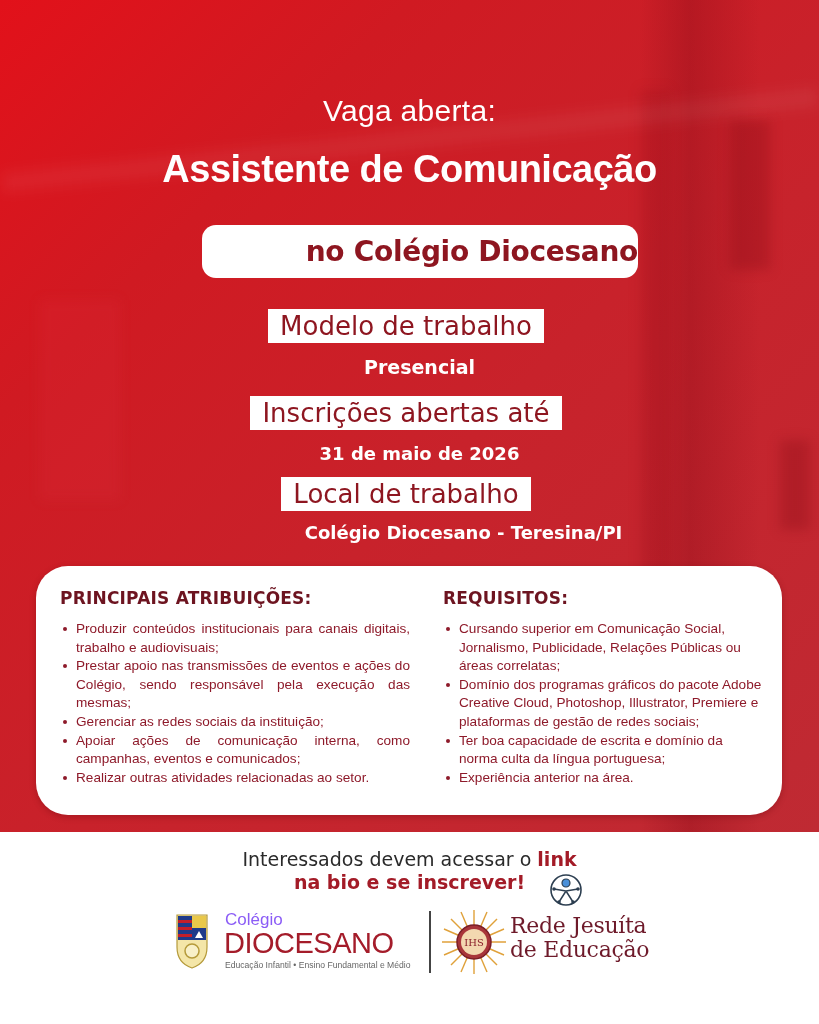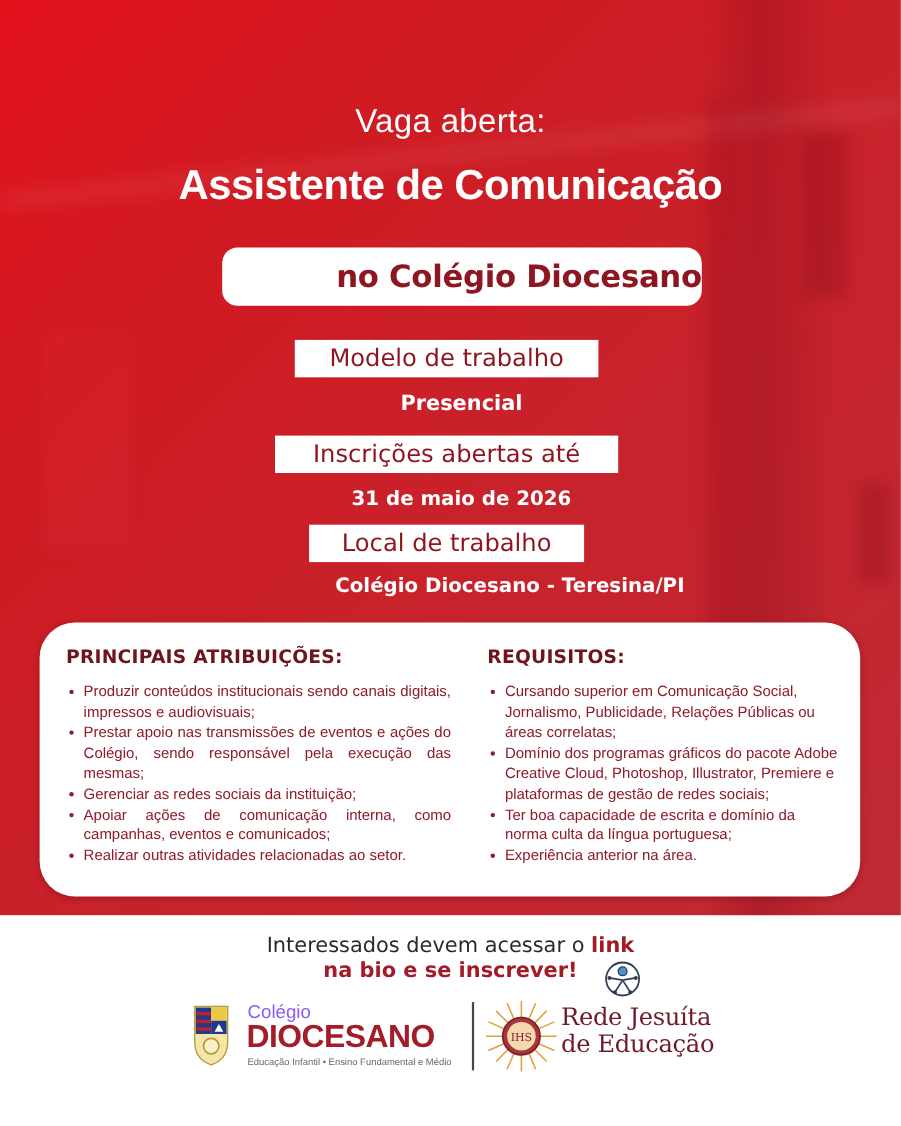--- a/index.html
+++ b/index.html
@@ -34,21 +34,21 @@
     display: flex; align-items: center; justify-content: flex-end; margin-left: 10px;
   }
   .pill span {
     color: #8e1620; font-family: "DejaVu Sans", sans-serif; font-size: 28px; font-weight: bold; letter-spacing: -0.3px;
   }
   .label-box {
     position: absolute; background: #ffffff; height: 34px;
     display: flex; align-items: center; justify-content: center;
   }
   .label-box span {
-    color: #8e1620; font-family: "DejaVu Sans", sans-serif; font-size: 22px; font-weight: normal;
+    color: #8e1620; font-family: "DejaVu Sans", sans-serif; font-size: 26px; font-weight: normal;
   }
   .info-value {
     position: absolute; left: 0; width: 819px; text-align: center;
     color: #ffffff; font-family: "DejaVu Sans", sans-serif; font-weight: bold; padding-left: 20px;
   }
 
   .card {
     position: absolute; left: 36px; top: 566px; width: 746px; height: 249px;
     background: #ffffff; border-radius: 32px;
     box-shadow: 0 2px 6px rgba(90,0,10,0.3);
@@ -75,21 +75,21 @@
   }
   .footer-cta .hl { color: #a31b27; font-weight: bold; }
   .access-icon { position: absolute; left: 548px; top: 872px; width: 36px; height: 36px; }
 
   .logo-dioc { position: absolute; left: 175px; top: 910px; width: 240px; height: 62px; }
   .crest { position: absolute; left: 0; top: 3px; width: 34px; height: 56px; }
   .dioc-text1 {
     position: absolute; left: 50px; top: 0px; color: #8b5cf6; font-family: Liberation Sans, sans-serif; font-size: 17px;
   }
   .dioc-text2 {
-    position: absolute; left: 49px; top: 17px; color: #a41c2a; font-family: "Liberation Sans", sans-serif; font-size: 29px; font-weight: bold; letter-spacing: -0.5px;
+    position: absolute; left: 49px; top: 17px; color: #a41c2a; font-family: "Liberation Sans", sans-serif; font-size: 29px; font-weight: normal; letter-spacing: -0.5px;
   }
   .dioc-text3 {
     position: absolute; left: 50px; top: 50px; color: #666; font-family: "Liberation Sans", sans-serif; font-size: 8.6px; white-space: nowrap;
   }
   .divider { position: absolute; left: 429px; top: 911px; width: 2px; height: 62px; background: #444; }
   .logo-rje { position: absolute; left: 440px; top: 908px; width: 220px; height: 70px; }
   .sun { position: absolute; left: 0; top: 0; width: 68px; height: 68px; }
   .rje-text {
     position: absolute; left: 70px; top: 6px; color: #6e1a2a; font-family: "DejaVu Serif", serif; font-size: 22px; line-height: 24px; letter-spacing: -0.3px;
   }
@@ -122,21 +122,21 @@
 
   <div class="label-box" style="left:281px; top:477px; width:250px;">
     <span>Local de trabalho</span>
   </div>
   <div class="info-value" style="top:522px; font-size:18px;margin-left:44px;">Colégio Diocesano - Teresina/PI</div>
 
   <div class="card">
     <div class="col left">
       <h2>PRINCIPAIS ATRIBUIÇÕES:</h2>
       <ul>
-        <li>Produzir conteúdos institucionais sendo canais digitais, impressos e audiovisuais;</li>
+        <li>Produzir conteúdos institucionais para canais digitais, trabalho e audiovisuais;</li>
         <li>Prestar apoio nas transmissões de eventos e ações do Colégio, sendo responsável pela execução das mesmas;</li>
         <li>Gerenciar as redes sociais da instituição;</li>
         <li>Apoiar ações de comunicação interna, como campanhas, eventos e comunicados;</li>
         <li>Realizar outras atividades relacionadas ao setor.</li>
       </ul>
     </div>
     <div class="col right">
       <h2>REQUISITOS:</h2>
       <ul>
         <li>Cursando superior em Comunicação Social, Jornalismo, Publicidade, Relações Públicas ou áreas correlatas;</li>

